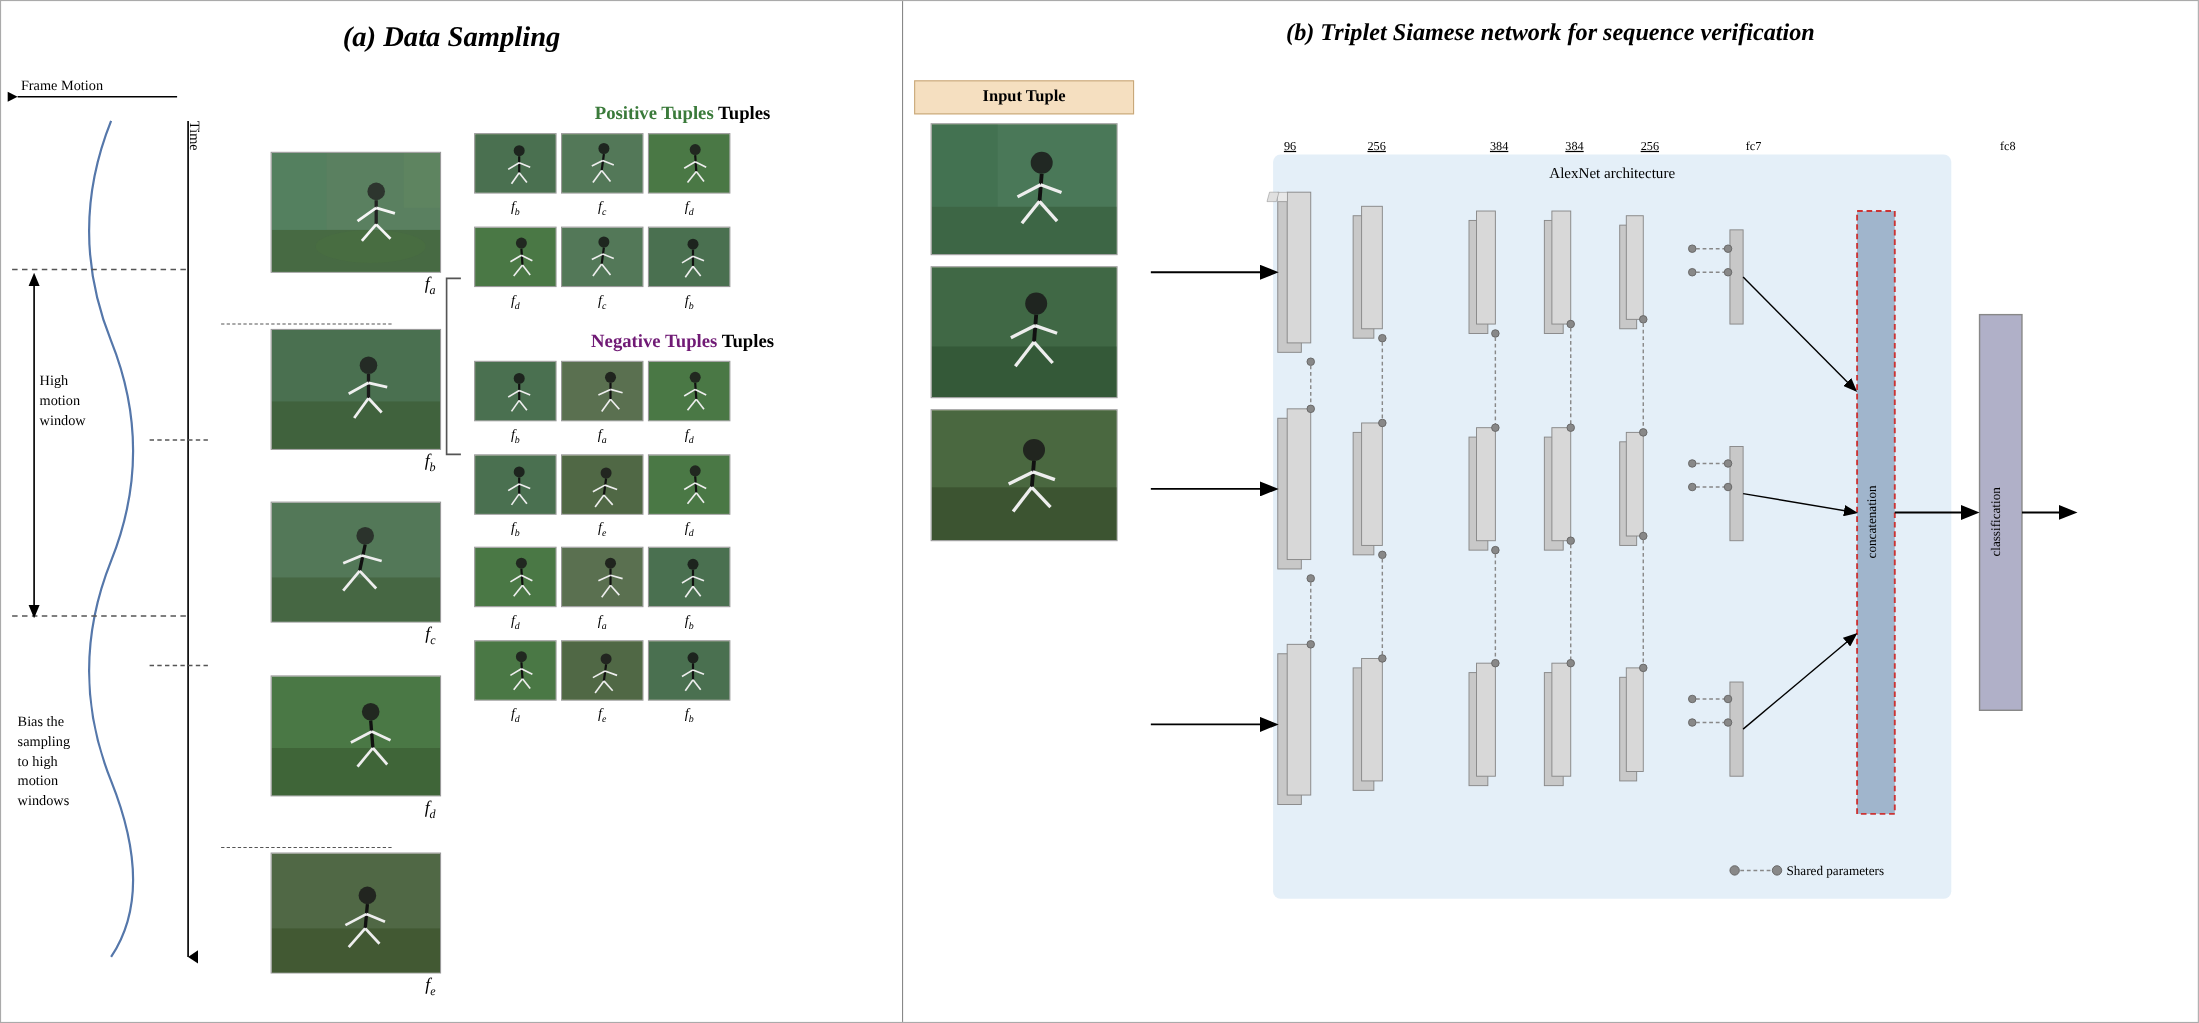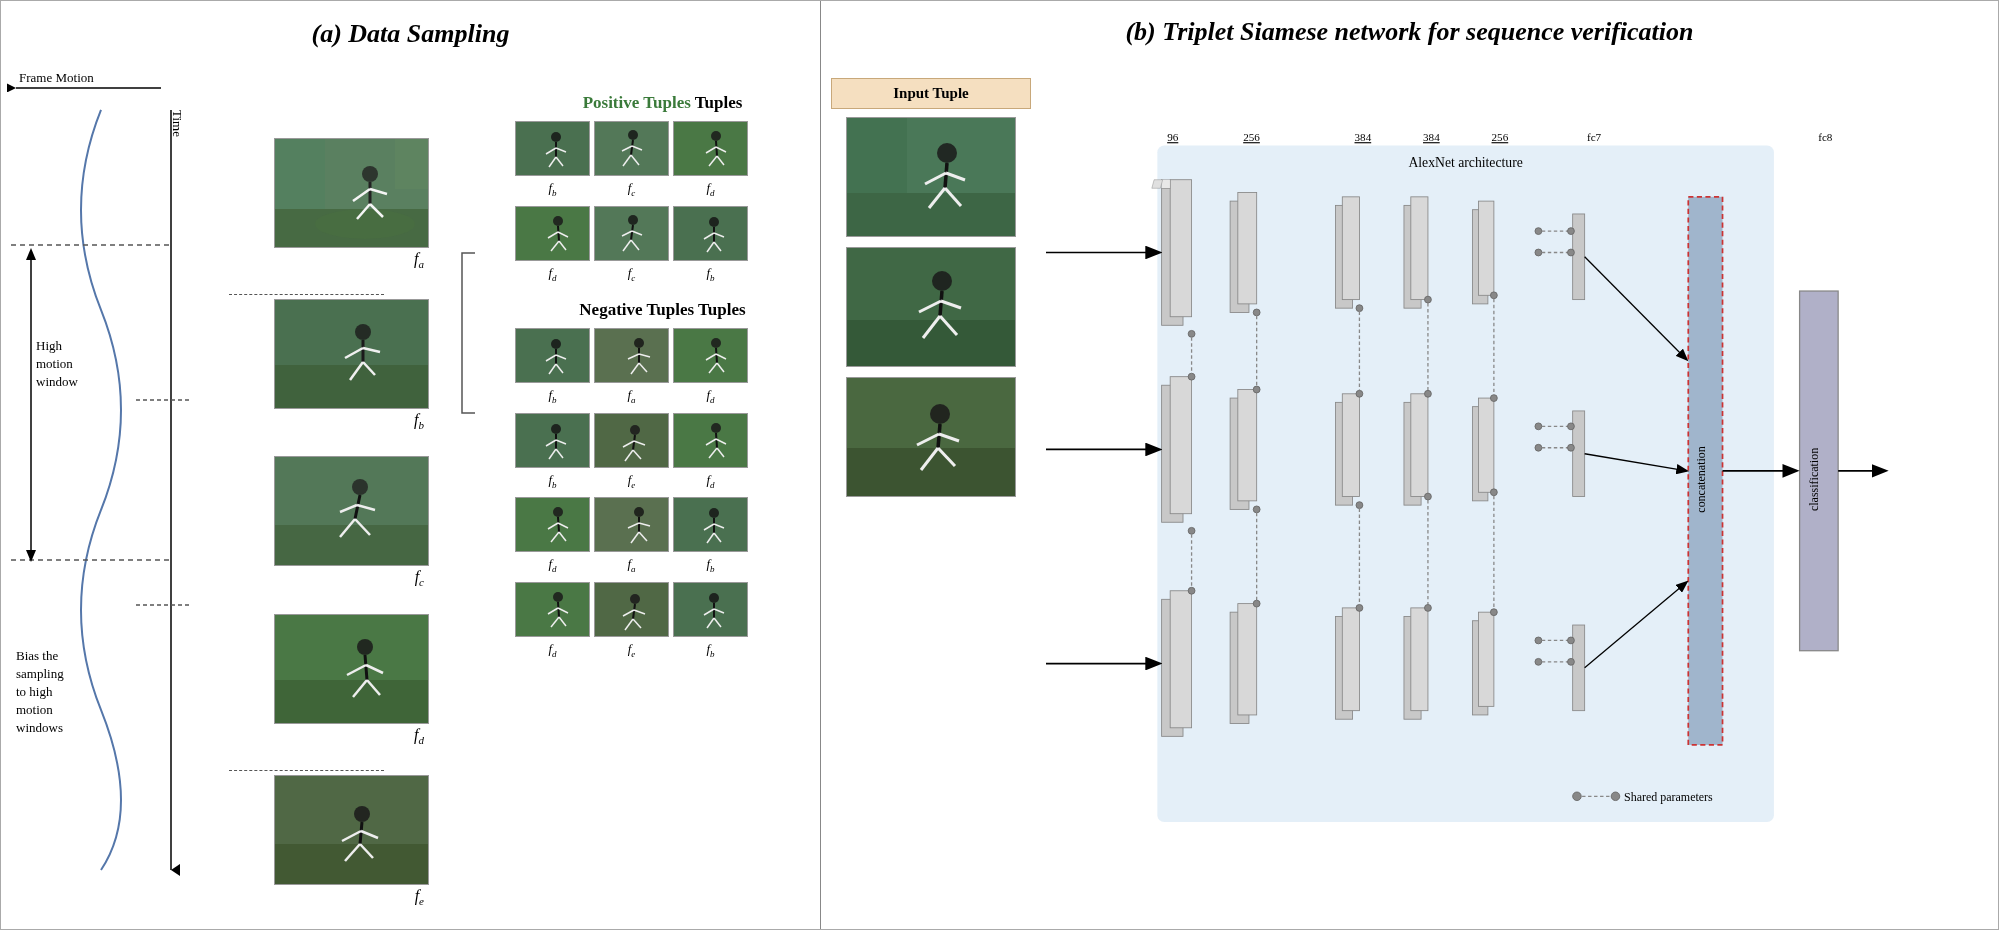--- a/index.html
+++ b/index.html
@@ -35,21 +35,20 @@
       font-size: 26px;
       font-weight: bold;
       padding: 8px 0 4px 0;
       font-style: italic;
     }
 
     .left-content {
       display: flex;
       flex: 1;
       padding: 0 0 0 0;
-      gap: 28px;
     }
 
     
     .motion-area {
       flex: 0 0 200px;
       position: relative;
       display: flex;
       flex-direction: column;
       align-items: center;
       padding-top: 10px;
@@ -117,21 +116,21 @@
     }
 
     .tuples-title {
       font-size: 17px;
       font-weight: bold;
       text-align: center;
       margin-bottom: 8px;
     }
 
     .positive-label { color: #3a7a3a; }
-    .negative-label { color: #000000; }
+    .negative-label { color: #701a75; }
 
     .tuple-row {
       display: flex;
       gap: 4px;
       margin-bottom: 4px;
       align-items: flex-end;
     }
 
     .tuple-img {
       width: 75px;
@@ -166,21 +165,21 @@
     
     .right-panel {
       flex: 1;
       display: flex;
       flex-direction: column;
       padding: 10px 0;
     }
 
     .right-title {
       text-align: center;
-      font-size: 26px;
+      font-size: 22px;
       font-weight: bold;
       padding: 4px 20px;
       font-style: italic;
       line-height: 1.3;
       margin-bottom: 5px;
     }
 
     .right-content {
       flex: 1;
       display: flex;

